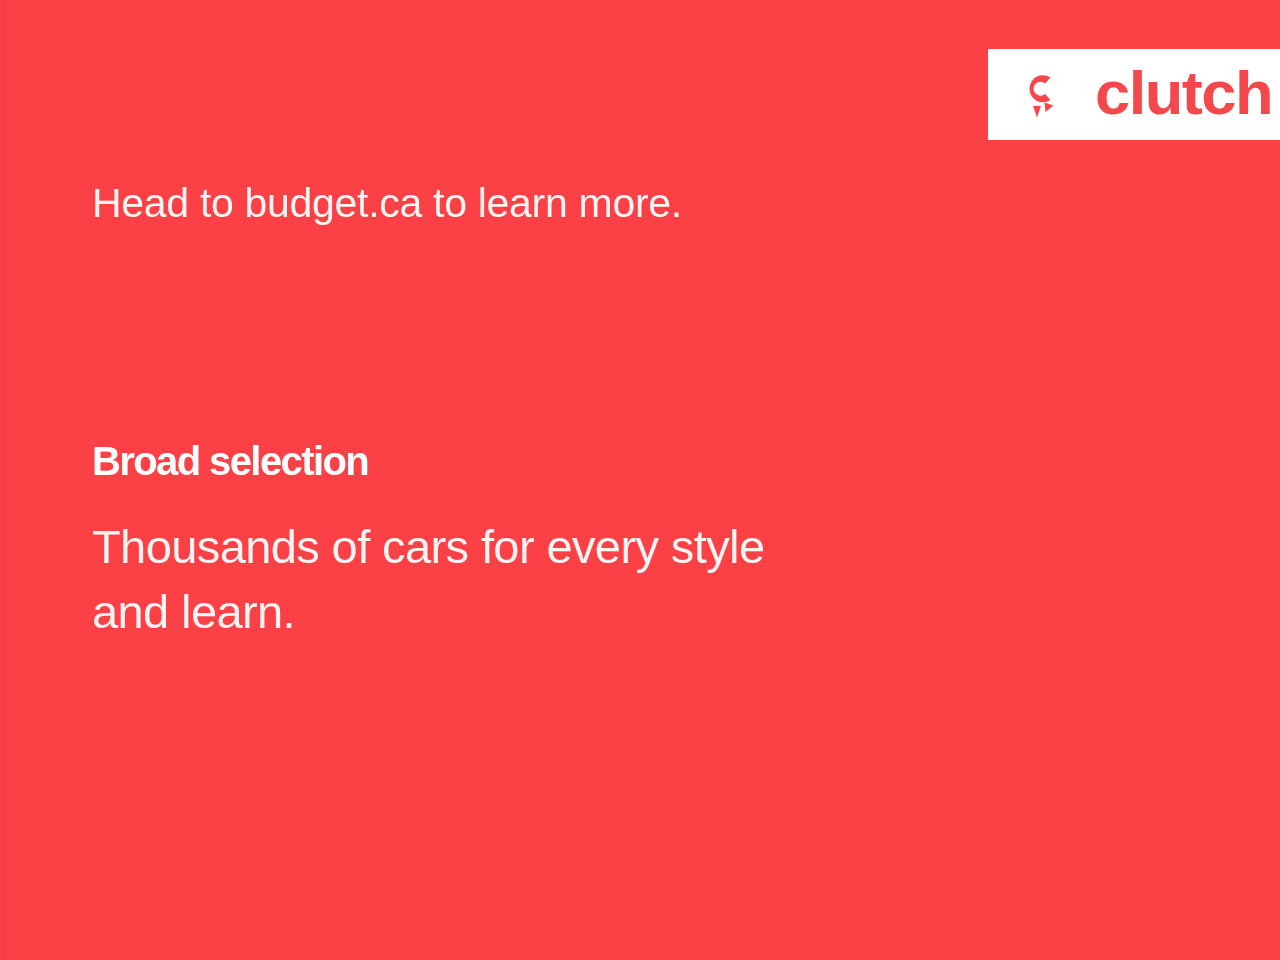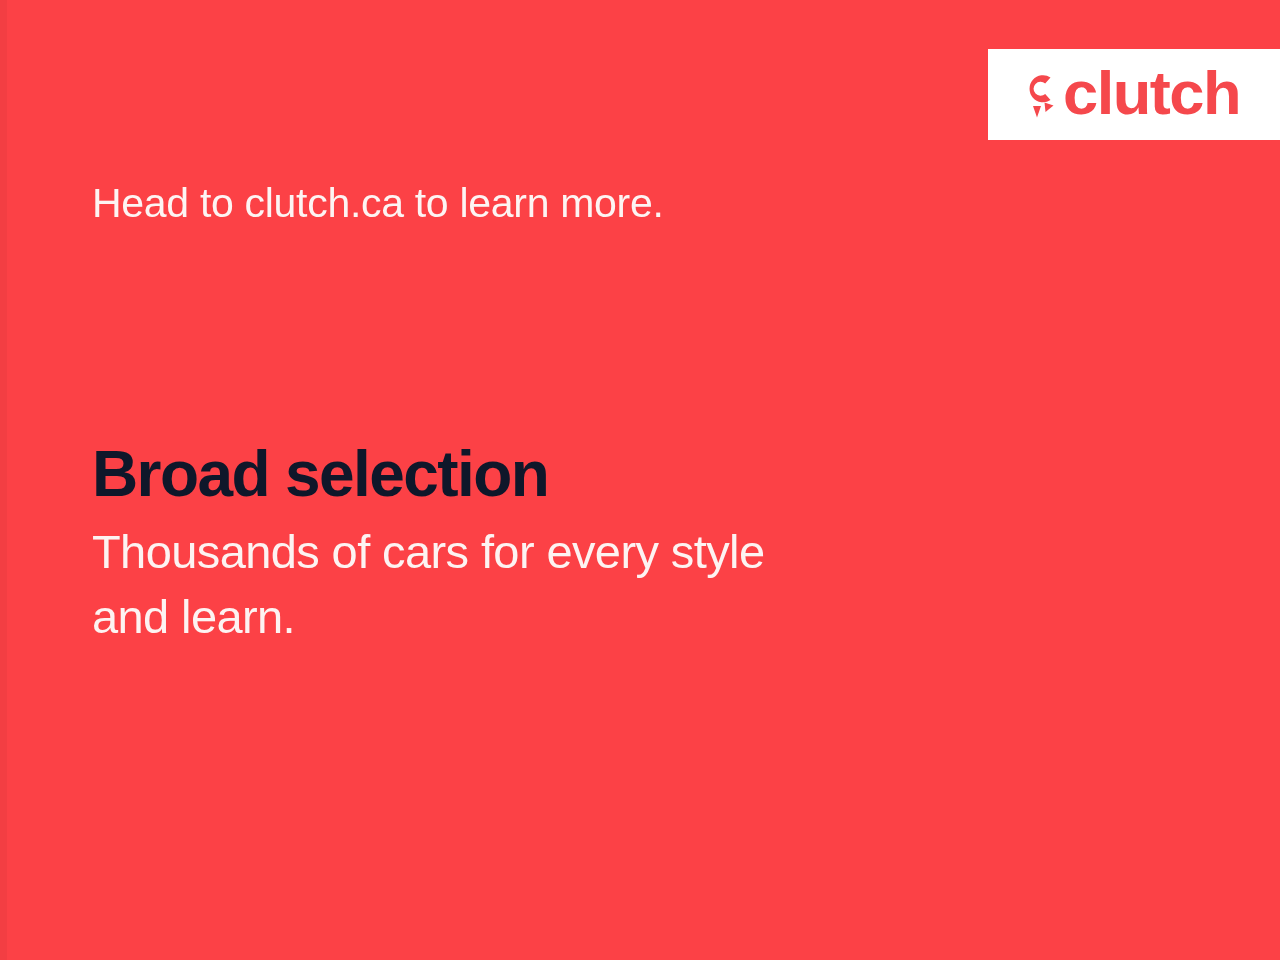--- a/index.html
+++ b/index.html
@@ -37,20 +37,21 @@
     background:#FFFFFF;
     display:flex;
     align-items:center;
     padding-left:32px;
   }
 
   .logo-lockup {
     display:flex;
     align-items:center;
     height:58px;
+    gap:32px;
   }
 
   .logo-mark {
     width:41px;
     height:53px;
     display:block;
     flex:0 0 auto;
     margin-right:2px;
   }
 
@@ -82,30 +83,30 @@
   }
 
   .headline-block {
     position:absolute;
     left:92px;
     top:440px;
     width:980px;
   }
 
   .headline {
-    color:#0f172a;
-    font-size:64px;
+    color:#ffffff;
+    font-size:40px;
     font-weight:bold;
     letter-spacing:-1.6px;
     line-height:1.08;
     white-space:nowrap;
   }
 
   .subhead {
-    margin-top:11px;
+    margin-top:32px;
     color:#FDF3F2;
     font-size:47px;
     font-weight:normal;
     letter-spacing:-0.6px;
     line-height:1.38;
     max-width:935px;
   }
 
   .subhead-line { display:block; white-space:nowrap; }
 </style>
@@ -122,21 +123,21 @@
       <path d="M30.5 9.5 A13.5 13.5 0 1 0 30.5 32.0 L25.2 26.0 A7.0 7.0 0 1 1 25.2 15.5 Z" fill="#F5484C"></path>
 
       <polygon points="13.0,38.0 21.0,38.0 17.0,49.5" fill="#F5484C"></polygon>
       <polygon points="24.5,34.5 33.5,37.5 25.5,44.0" fill="#F5484C"></polygon>
     </svg>
 
     <span class="logo-word">clutch</span>
   </div>
 </div>
 
-<div class="kicker">Head to clutch.ca to learn more.</div>
+<div class="kicker">Head to budget.ca to learn more.</div>
 
 <div class="headline-block">
   <h1 class="headline">Broad selection</h1>
 
   <p class="subhead">
     <span class="subhead-line">Thousands of cars for every style</span>
     <span class="subhead-line">and learn.</span>
   </p>
 </div>
 

